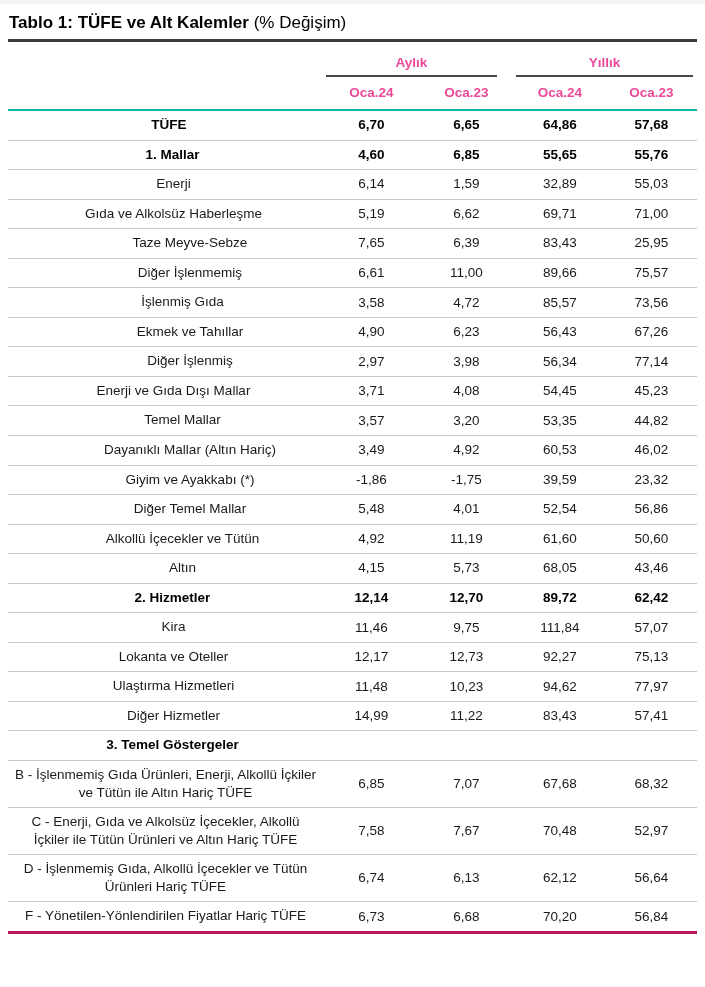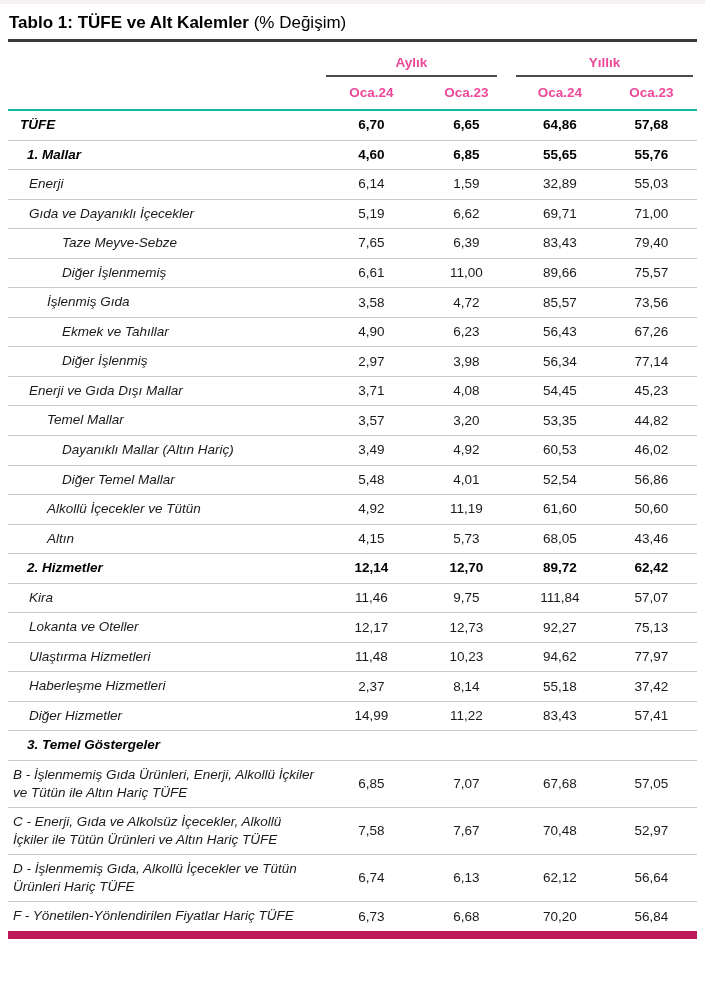--- a/index.html
+++ b/index.html
@@ -54,23 +54,23 @@
   }
   tr.oca-row th.lbl { text-align: left; }
 
   tbody td {
     font-size: 13.5px;
     border-bottom: 1px solid #c9c9c9;
     padding: 5px 0 6px 0;
     vertical-align: middle;
   }
   td.val { text-align: center; }
-  td.lbl { text-align: left; line-height: 1.3; padding-right: 6px; font-style: italic; }
+  td.lbl { text-align: center; line-height: 1.3; padding-right: 6px; }
   tr.bold td { font-weight: bold; color: #000; }
-  tbody tr:last-child td { border-bottom: 8px solid #be185d; }
+  tbody tr:last-child td { border-bottom: 3px solid #be185d; }
 
   .ind-0 { padding-left: 5px; }
   .ind-1 { padding-left: 12px; }
   .ind-2 { padding-left: 19px; }
   .ind-3 { padding-left: 21px; }
   .ind-4 { padding-left: 39px; }
   .ind-5 { padding-left: 54px; }
 </style>
 </head>
 <body>
@@ -125,32 +125,32 @@
             <td class="val">55,76</td>
           </tr>
           <tr>
             <td class="lbl ind-3">Enerji</td>
             <td class="val">6,14</td>
             <td class="val">1,59</td>
             <td class="val">32,89</td>
             <td class="val">55,03</td>
           </tr>
           <tr>
-            <td class="lbl ind-3">Gıda ve Dayanıklı İçecekler</td>
+            <td class="lbl ind-3">Gıda ve Alkolsüz Haberleşme</td>
             <td class="val">5,19</td>
             <td class="val">6,62</td>
             <td class="val">69,71</td>
             <td class="val">71,00</td>
           </tr>
           <tr>
             <td class="lbl ind-5">Taze Meyve-Sebze</td>
             <td class="val">7,65</td>
             <td class="val">6,39</td>
             <td class="val">83,43</td>
-            <td class="val">79,40</td>
+            <td class="val">25,95</td>
           </tr>
           <tr>
             <td class="lbl ind-5">Diğer İşlenmemiş</td>
             <td class="val">6,61</td>
             <td class="val">11,00</td>
             <td class="val">89,66</td>
             <td class="val">75,57</td>
           </tr>
           <tr>
             <td class="lbl ind-4">İşlenmiş Gıda</td>
@@ -186,20 +186,27 @@
             <td class="val">3,20</td>
             <td class="val">53,35</td>
             <td class="val">44,82</td>
           </tr>
           <tr>
             <td class="lbl ind-5">Dayanıklı Mallar (Altın Hariç)</td>
             <td class="val">3,49</td>
             <td class="val">4,92</td>
             <td class="val">60,53</td>
             <td class="val">46,02</td>
+          </tr>
+          <tr>
+            <td class="lbl ind-5">Giyim ve Ayakkabı (*)</td>
+            <td class="val">-1,86</td>
+            <td class="val">-1,75</td>
+            <td class="val">39,59</td>
+            <td class="val">23,32</td>
           </tr>
           <tr>
             <td class="lbl ind-5">Diğer Temel Mallar</td>
             <td class="val">5,48</td>
             <td class="val">4,01</td>
             <td class="val">52,54</td>
             <td class="val">56,86</td>
           </tr>
           <tr>
             <td class="lbl ind-4">Alkollü İçecekler ve Tütün</td>
@@ -237,46 +244,39 @@
             <td class="val">75,13</td>
           </tr>
           <tr>
             <td class="lbl ind-3">Ulaştırma Hizmetleri</td>
             <td class="val">11,48</td>
             <td class="val">10,23</td>
             <td class="val">94,62</td>
             <td class="val">77,97</td>
           </tr>
           <tr>
-            <td class="lbl ind-3">Haberleşme Hizmetleri</td>
-            <td class="val">2,37</td>
-            <td class="val">8,14</td>
-            <td class="val">55,18</td>
-            <td class="val">37,42</td>
-          </tr>
-          <tr>
             <td class="lbl ind-3">Diğer Hizmetler</td>
             <td class="val">14,99</td>
             <td class="val">11,22</td>
             <td class="val">83,43</td>
             <td class="val">57,41</td>
           </tr>
           <tr class="bold">
             <td class="lbl ind-2">3. Temel Göstergeler</td>
             <td class="val"></td>
             <td class="val"></td>
             <td class="val"></td>
             <td class="val"></td>
           </tr>
           <tr>
             <td class="lbl ind-0">B - İşlenmemiş Gıda Ürünleri, Enerji, Alkollü İçkiler ve Tütün ile Altın Hariç TÜFE</td>
             <td class="val">6,85</td>
             <td class="val">7,07</td>
             <td class="val">67,68</td>
-            <td class="val">57,05</td>
+            <td class="val">68,32</td>
           </tr>
           <tr>
             <td class="lbl ind-0">C - Enerji, Gıda ve Alkolsüz İçecekler, Alkollü İçkiler ile Tütün Ürünleri ve Altın Hariç TÜFE</td>
             <td class="val">7,58</td>
             <td class="val">7,67</td>
             <td class="val">70,48</td>
             <td class="val">52,97</td>
           </tr>
           <tr>
             <td class="lbl ind-0">D - İşlenmemiş Gıda, Alkollü İçecekler ve Tütün Ürünleri Hariç TÜFE</td>

